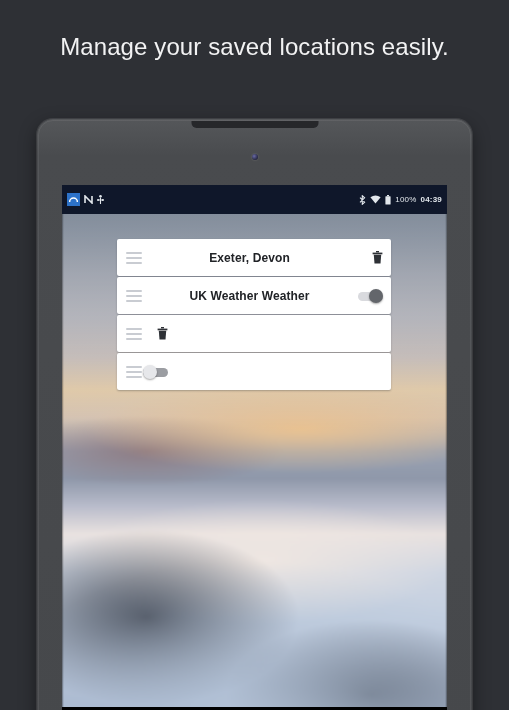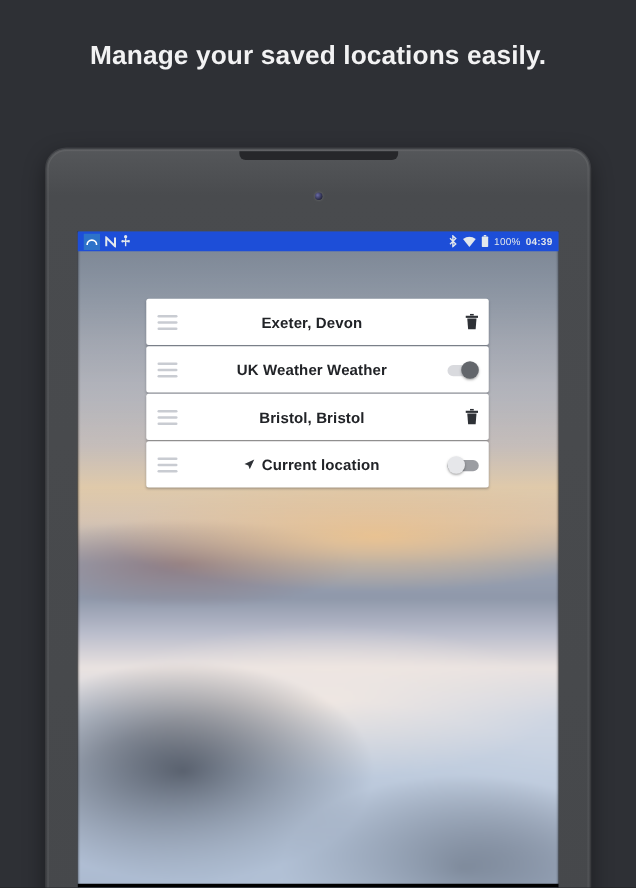--- a/index.html
+++ b/index.html
@@ -16,22 +16,22 @@
     width:509px; height:710px;
     background:#2e3035;
   }
 
   
   .promo-caption {
     position:absolute;
     top:33px; left:0; width:509px;
     text-align:center;
     color:#f2f2f3;
-    font-size:21px;
-    font-weight:700;
+    font-size:24px;
+    font-weight:400;
     letter-spacing:.1px;
   }
 
   
   .device {
     position:absolute;
     left:37px; top:119px;
     width:435px; height:620px;
     border-radius:16px 16px 6px 6px;
     background:linear-gradient(180deg,#55575a 0%,#494b4e 6%,#46484b 100%);
@@ -98,22 +98,22 @@
     filter:blur(1.2px);
   }
   .wallpaper-dark-overlay {
     position:absolute; inset:0;
     background:linear-gradient(180deg, rgba(40,48,60,.30) 0%, rgba(40,48,60,.10) 22%, rgba(0,0,0,0) 45%);
   }
 
   
   .status-bar {
     position:absolute; top:0; left:0; right:0;
-    height:16px;
-    background:#1d4ed8;
+    height:29px;
+    background:#0f172a;
     display:flex; align-items:center;
     padding:0 5px;
     color:#d7dde4;
     font-size:8px;
   }
   .status-left { display:flex; align-items:center; gap:4px; }
   .status-right { margin-left:auto; display:flex; align-items:center; gap:4px; }
   .sb-weather-badge {
     width:13px; height:13px;
     background:#2d72c9;
@@ -311,48 +311,37 @@
             </span>
           </span>
         </div>
 
         <div class="place-card">
           <span class="drag-handle">
               <span></span>
               <span></span>
               <span></span>
             </span>
-          <span class="place-label-wrap">
-            <span class="place-label">Bristol, Bristol</span>
-          </span>
           <span class="row-action">
             <span class="trash-btn">
               <svg width="11" height="13" viewBox="0 0 11 13">
                 <rect x="4" y="0" width="3" height="1.4" fill="#2e3136"></rect>
                 <rect x="0.6" y="1.6" width="9.8" height="1.7" fill="#2e3136"></rect>
                 <path d="M1.8 3.8h7.4l-0.7 8.6H2.5z" fill="#2e3136"></path>
               </svg>
             </span>
           </span>
         </div>
 
         <div class="place-card">
           <span class="drag-handle">
               <span></span>
               <span></span>
               <span></span>
             </span>
-          <span class="place-label-wrap">
-            <span class="locator-icon">
-              <svg width="9" height="9" viewBox="0 0 9 9">
-                  <path d="M8.4 0.6L0.6 4.1l3.1 1.2 1.1 3.1z" fill="#2e3136"></path>
-                </svg>
-            </span>
-            <span class="place-label">Current location</span>
-          </span>
           <span class="row-action">
             <span class="toggle off">
               <span class="track"></span>
               <span class="knob"></span>
             </span>
           </span>
         </div>
 
       </div>
 

